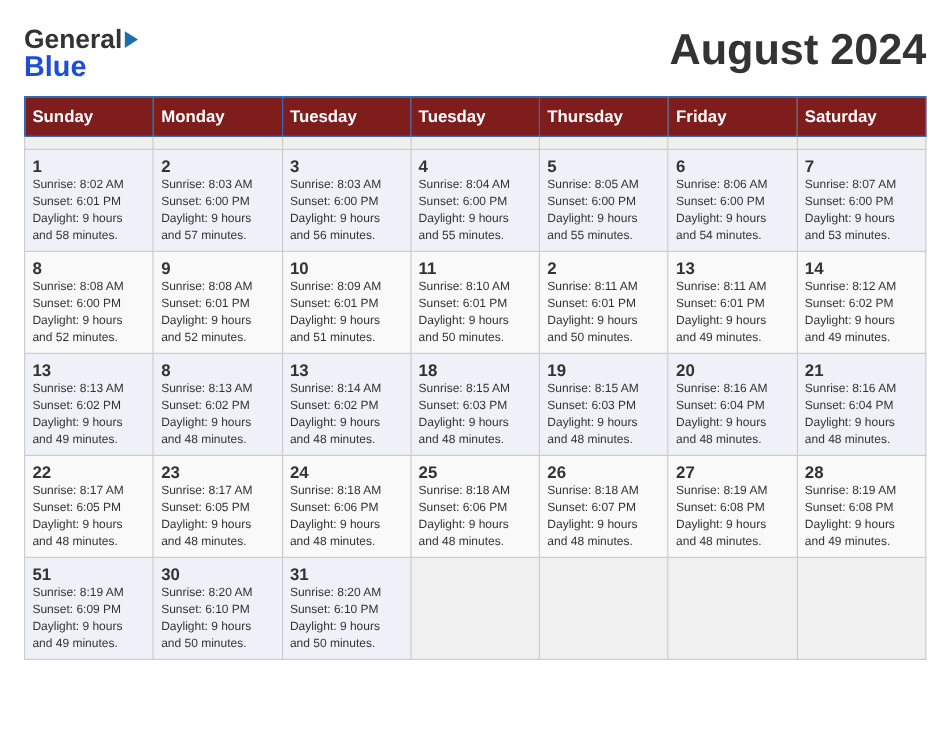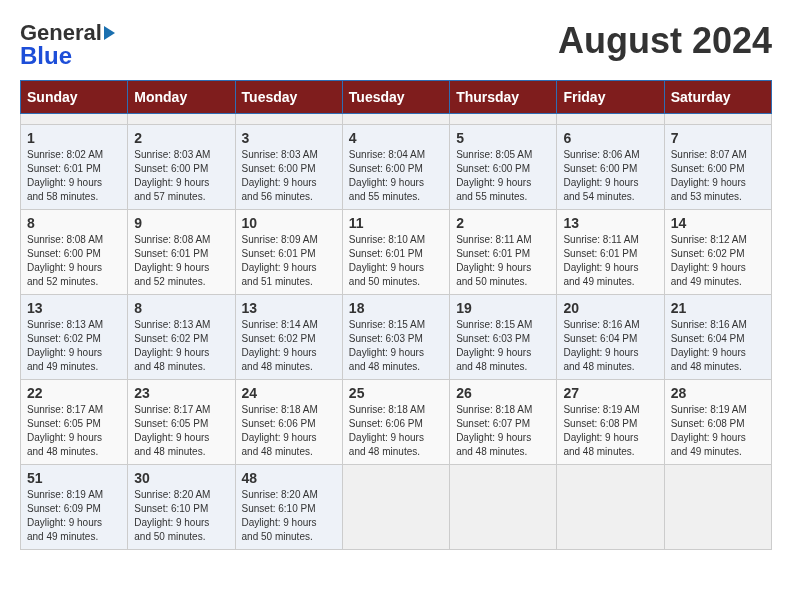--- a/index.html
+++ b/index.html
@@ -242,21 +242,21 @@
       <tr>
         <td>
           <span class="day-num">51</span>
           <div class="day-info">Sunrise: 8:19 AM<br>Sunset: 6:09 PM<br>Daylight: 9 hours and 49 minutes.</div>
         </td>
         <td>
           <span class="day-num">30</span>
           <div class="day-info">Sunrise: 8:20 AM<br>Sunset: 6:10 PM<br>Daylight: 9 hours and 50 minutes.</div>
         </td>
         <td>
-          <span class="day-num">48</span>
+          <span class="day-num">31</span>
           <div class="day-info">Sunrise: 8:20 AM<br>Sunset: 6:10 PM<br>Daylight: 9 hours and 50 minutes.</div>
         </td>
         <td class="empty-cell"></td>
         <td class="empty-cell"></td>
         <td class="empty-cell"></td>
         <td class="empty-cell"></td>
       </tr>
     </tbody>
 </table>
 

